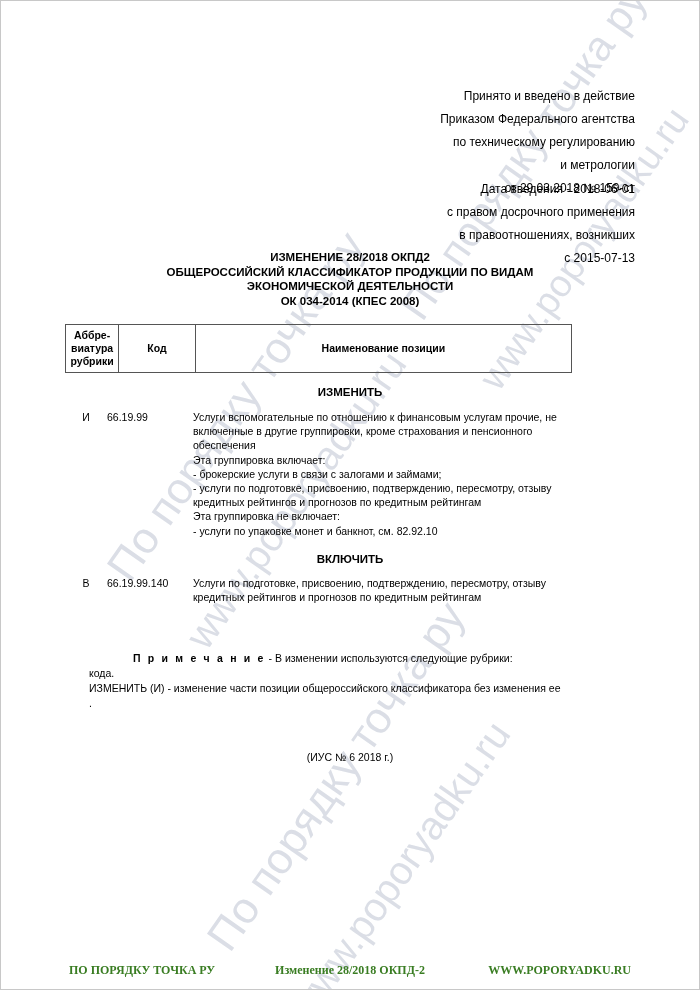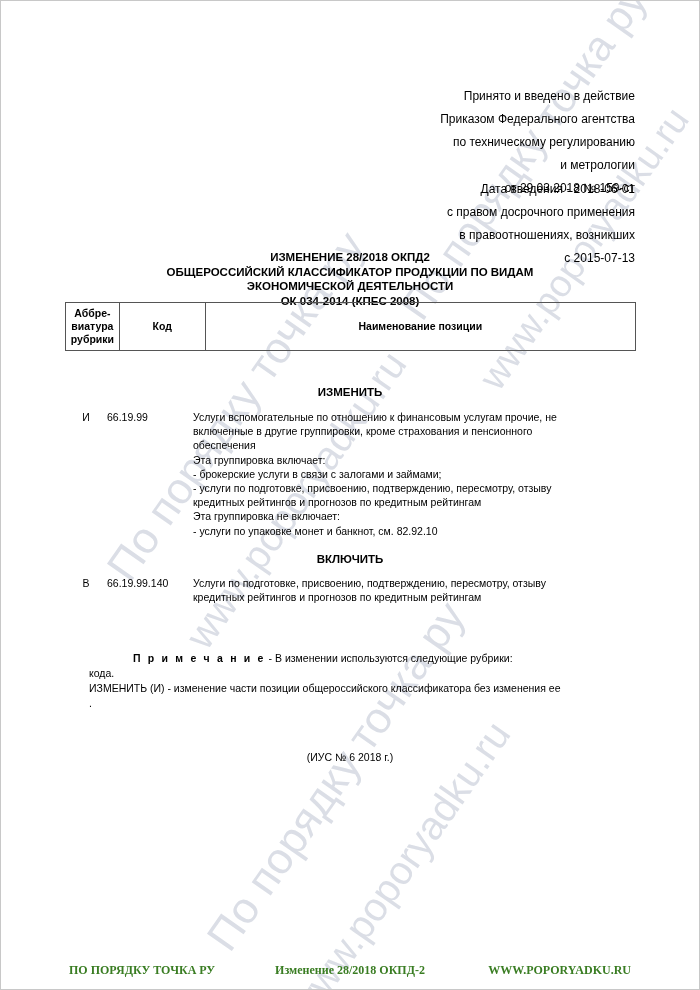--- a/index.html
+++ b/index.html
@@ -68,22 +68,22 @@
     text-align: center;
     font-size: 11.5px;
     font-weight: bold;
     line-height: 14.5px;
   }
 
   
   table.okpd {
     position: absolute;
     left: 64px;
-    top: 301px;
-    width: 571px;
+    top: 323px;
+    width: 507px;
     border-collapse: collapse;
     font-size: 10.5px;
   }
   table.okpd th {
     border: 1px solid #555555;
     font-weight: bold;
     padding: 4px 3px;
     vertical-align: middle;
     line-height: 13px;
   }

